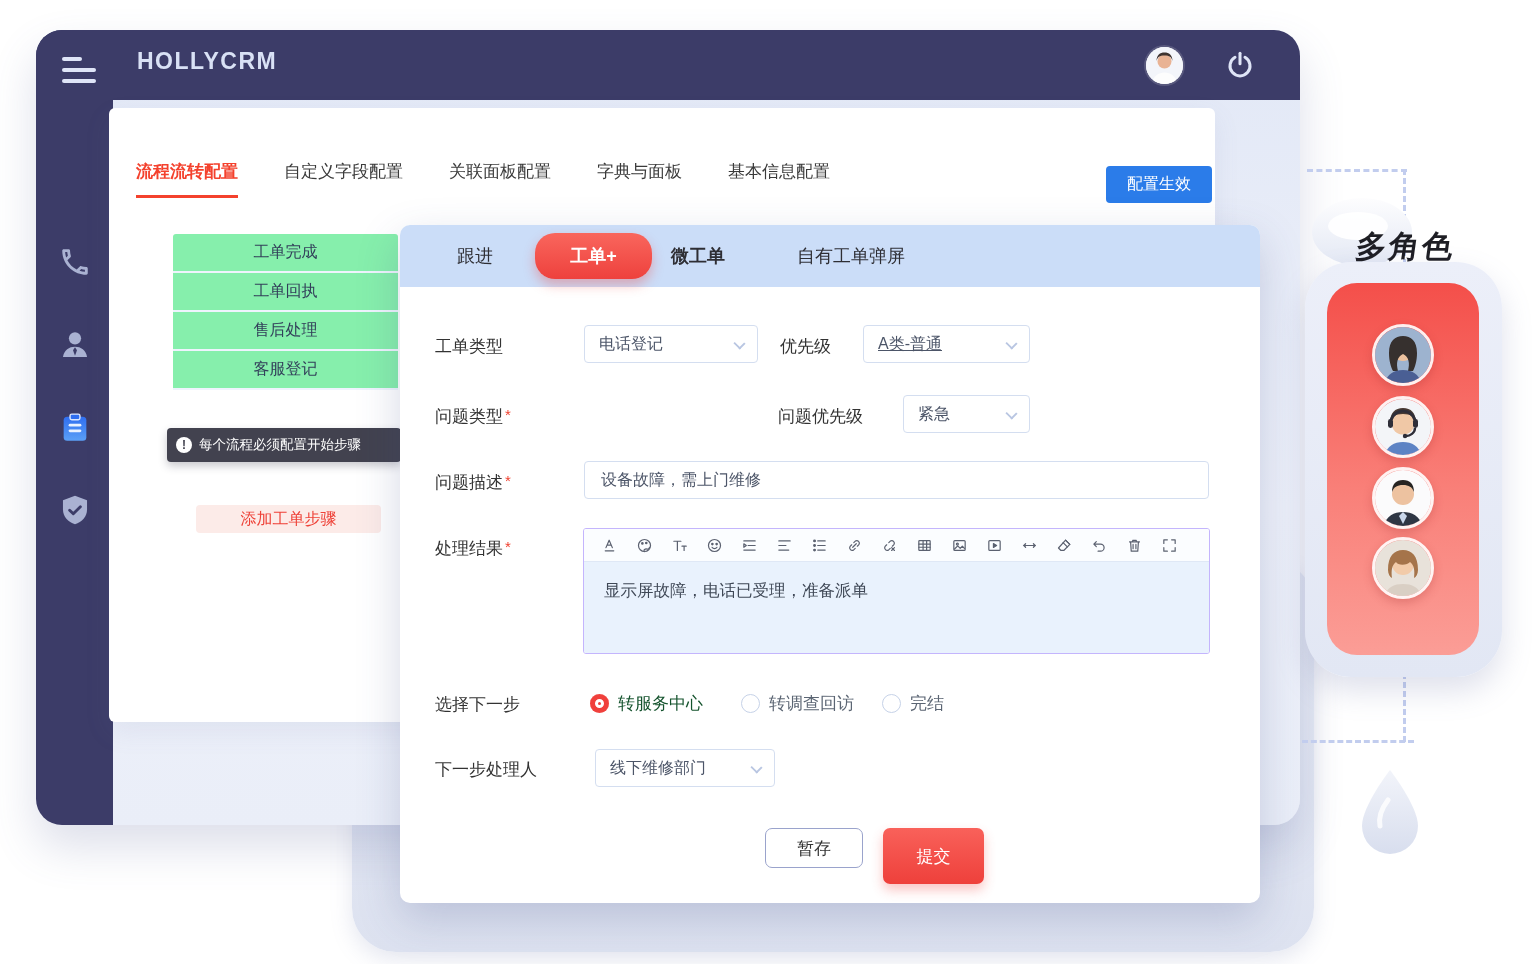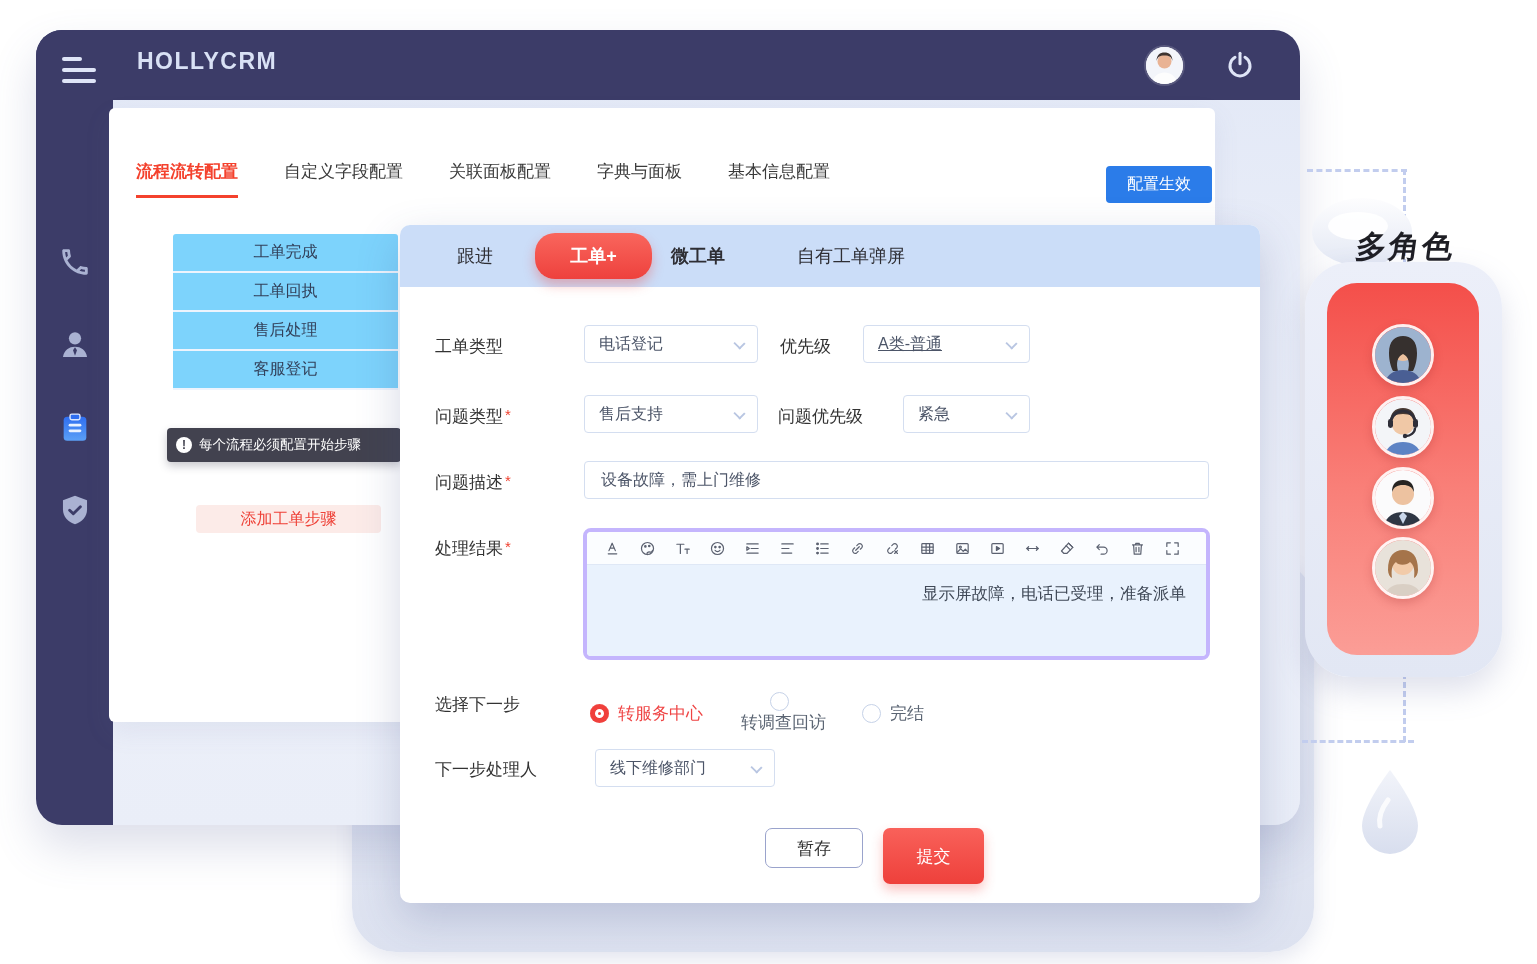--- a/index.html
+++ b/index.html
@@ -34,21 +34,21 @@
     background:#fff; border-radius:6px; box-shadow:0 10px 26px rgba(110,120,170,.10); }
 
   .nav-tabs { position:absolute; left:27px; top:52px; display:flex; align-items:flex-start; }
   .nav-tab { font-size:17px; color:#3a3a3a; margin-right:46px; padding-bottom:12px; cursor:pointer; white-space:nowrap; }
   .nav-tab.active { color:#f4412d; font-weight:bold; border-bottom:3px solid #f4412d; }
   .apply-btn { position:absolute; left:997px; top:58px; width:106px; height:37px;
     background:#2b7ce9; color:#fff; font-size:16px; border:none; border-radius:4px;
     display:flex; align-items:center; justify-content:center; cursor:pointer; }
 
   .wf-list { position:absolute; left:64px; top:126px; width:225px; }
-  .wf-row { height:39px; background:#7dd3fc; border-bottom:2px solid #eef4fd;
+  .wf-row { height:39px; background:#86efac; border-bottom:2px solid #eef4fd;
     display:flex; align-items:center; justify-content:center; font-size:16px; color:#32405a; cursor:pointer; }
   .wf-row:first-child { border-top-left-radius:3px; border-top-right-radius:3px; }
 
   .notice { position:absolute; left:58px; top:320px; width:234px; height:34px; background:#42424f;
     border-radius:4px; display:flex; align-items:center; padding:0 9px; gap:7px;
     box-shadow:0 4px 9px rgba(40,40,60,.25); }
   .notice .bang { width:16px; height:16px; border-radius:50%; background:#fff; color:#42424f;
     font-size:12px; font-weight:bold; display:flex; align-items:center; justify-content:center; flex:0 0 16px; }
   .notice .ntext { color:#fff; font-size:13.5px; white-space:nowrap; }
 
@@ -77,34 +77,34 @@
   .req::after { content:"*"; color:#f0402e; margin-left:2px; font-size:15px; vertical-align:2px; }
 
   .sel { position:absolute; height:38px; border:1px solid #d4def0; border-radius:4px; background:#fff;
     display:flex; align-items:center; padding:0 14px; font-size:16px; color:#4c5568; cursor:pointer; }
   .sel .chev { position:absolute; right:13px; top:13px; width:9px; height:9px;
     border-right:2px solid #b9c6e2; border-bottom:2px solid #b9c6e2; transform:rotate(45deg) scaleY(.9); }
 
   .txt-input { position:absolute; height:38px; border:1px solid #d4def0; border-radius:4px; background:#fff;
     font-size:16px; color:#4c5568; padding:0 16px; outline:none; font-family:inherit; }
 
-  .editor { position:absolute; left:183px; top:303px; width:627px; border:4px solid #c4b5fd; border-radius:8px; overflow:hidden;text-align:right; }
+  .editor { position:absolute; left:183px; top:303px; width:627px; border:1px solid #c4b5fd; border-radius:3px; overflow:hidden; }
   .editor-toolbar { height:33px; background:#fbfdff; border-bottom:1px solid #dfe8f6;
     display:flex; align-items:center; padding:0 10px; gap:5px; }
   .tb { width:30px; height:24px; display:flex; align-items:center; justify-content:center; cursor:pointer; border-radius:3px; }
   .tb svg { width:17px; height:17px; stroke:#5b6170; stroke-width:1.7; fill:none;
     stroke-linecap:round; stroke-linejoin:round; }
   .editor-body { height:91px; background:#e9f2fd; padding:18px 20px; font-size:16.5px; color:#3f4856; }
 
   .radio-row { position:absolute; left:190px; top:467px; display:flex; align-items:center; }
   .radio { width:19px; height:19px; border-radius:50%; flex:0 0 19px; margin-right:9px; }
   .radio.on { background:#f0403c; box-shadow:inset 0 0 0 5px #f0403c, inset 0 0 0 8px #fff; }
   .radio.off { border:1.5px solid #c6d2e8; background:#fff; }
   .radio-opt { display:flex; align-items:center; cursor:pointer; font-size:17px; }
-  .radio-opt.sel-red { color:#ef4444; }
+  .radio-opt.sel-red { color:#14532d; }
   .radio-opt.plain { color:#5b6573; }
 
   .btn-save { position:absolute; left:365px; top:603px; width:98px; height:40px; background:#fff;
     border:1px solid #9aa3cc; border-radius:7px; font-size:17px; color:#333; cursor:pointer; font-family:inherit; }
   .btn-submit { position:absolute; left:483px; top:603px; width:101px; height:56px;
     background:linear-gradient(180deg,#f9615a 0%,#ee403b 100%); border:none; border-radius:7px;
     font-size:17px; color:#fff; cursor:pointer; font-family:inherit; box-shadow:0 6px 12px rgba(238,64,59,.3); }
 
   
   .side-ic { position:absolute; left:55px; width:40px; height:40px; display:flex;
@@ -235,24 +235,20 @@
       <span>电话登记</span>
         <span class="chev"></span>
     </div>
     <div class="fld-label" style="left:380px; top:110px;">优先级</div>
     <div class="sel" style="left:463px; top:100px; width:167px;text-decoration:underline;">
       <span>A类-普通</span>
         <span class="chev"></span>
     </div>
 
     <div class="fld-label req" style="top:180px;">问题类型</div>
-    <div class="sel" style="left:184px; top:170px; width:174px;">
-      <span>售后支持</span>
-        <span class="chev"></span>
-    </div>
     <div class="fld-label" style="left:378px; top:180px;">问题优先级</div>
     <div class="sel" style="left:503px; top:170px; width:127px;">
       <span>紧急</span>
         <span class="chev"></span>
     </div>
 
     <div class="fld-label req" style="top:246px;">问题描述</div>
     <input class="txt-input" style="left: 184px; top: 236px; width: 625px;" value="设备故障，需上门维修">
 
     <div class="fld-label req" style="top:312px;">处理结果</div>
@@ -361,21 +357,21 @@
       </div>
       <div class="editor-body">显示屏故障，电话已受理，准备派单</div>
     </div>
 
     <div class="fld-label" style="top:468px;">选择下一步</div>
     <div class="radio-row">
       <div class="radio-opt sel-red" style="margin-right:38px;">
         <span class="radio on"></span>
         <span>转服务中心</span>
       </div>
-      <div class="radio-opt plain" style="margin-right:36px;flex-direction:column;">
+      <div class="radio-opt plain" style="margin-right:28px;">
         <span class="radio off"></span>
         <span>转调查回访</span>
       </div>
       <div class="radio-opt plain">
         <span class="radio off"></span>
         <span>完结</span>
       </div>
     </div>
 
     <div class="fld-label" style="top:533px;">下一步处理人</div>

